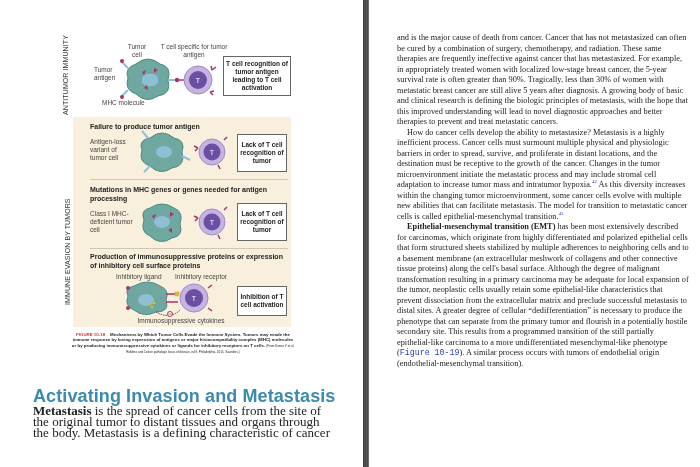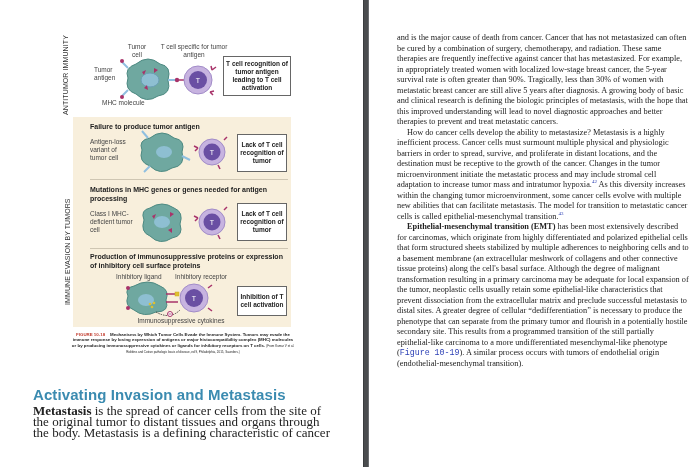--- a/index.html
+++ b/index.html
@@ -25,21 +25,21 @@
                 font-size:6.5px; font-weight:bold; color:#222; text-align:center; line-height:8px; display:flex;
                 align-items:center; justify-content:center; padding:1px 2px; }
   .caption { position:absolute; left:10px; top:302px; width:226px; font-family:"Liberation Sans", sans-serif;
              font-size:4.4px; line-height:5.4px; color:#222; text-align:center; font-weight:bold; }
   .caption .fig-num { color:#c0392b; }
   .caption .credit { font-weight:normal; font-size:3px; }
   svg.cell { position:absolute; overflow:visible; }
 
   
   .section-title { position:absolute; left:33px; top:386px; font-family:"Liberation Sans", sans-serif;
-                   font-size:15px; color:#3b8bb0; font-weight:bold; letter-spacing:0.1px; }
+                   font-size:18px; color:#3b8bb0; font-weight:bold; letter-spacing:0.1px; }
   .left-para { position:absolute; left:33px; top:405px; width:300px; font-size:13px; line-height:11px; color:#222; }
 
   .right-text { position:absolute; left:28px; top:33px; width:292px; font-size:8.3px; line-height:10.5px; color:#222; text-align:left; }
   .right-text p { margin:0; }
   .right-text p.indent { text-indent:10px; }
   .right-text .link { color:#2b3fb5;font-family:Liberation Mono, monospace; }
   .right-text sup { font-size:5px; color:#2b3fb5; vertical-align:super; line-height:0; }
 </style>
 </head>
 <body>

